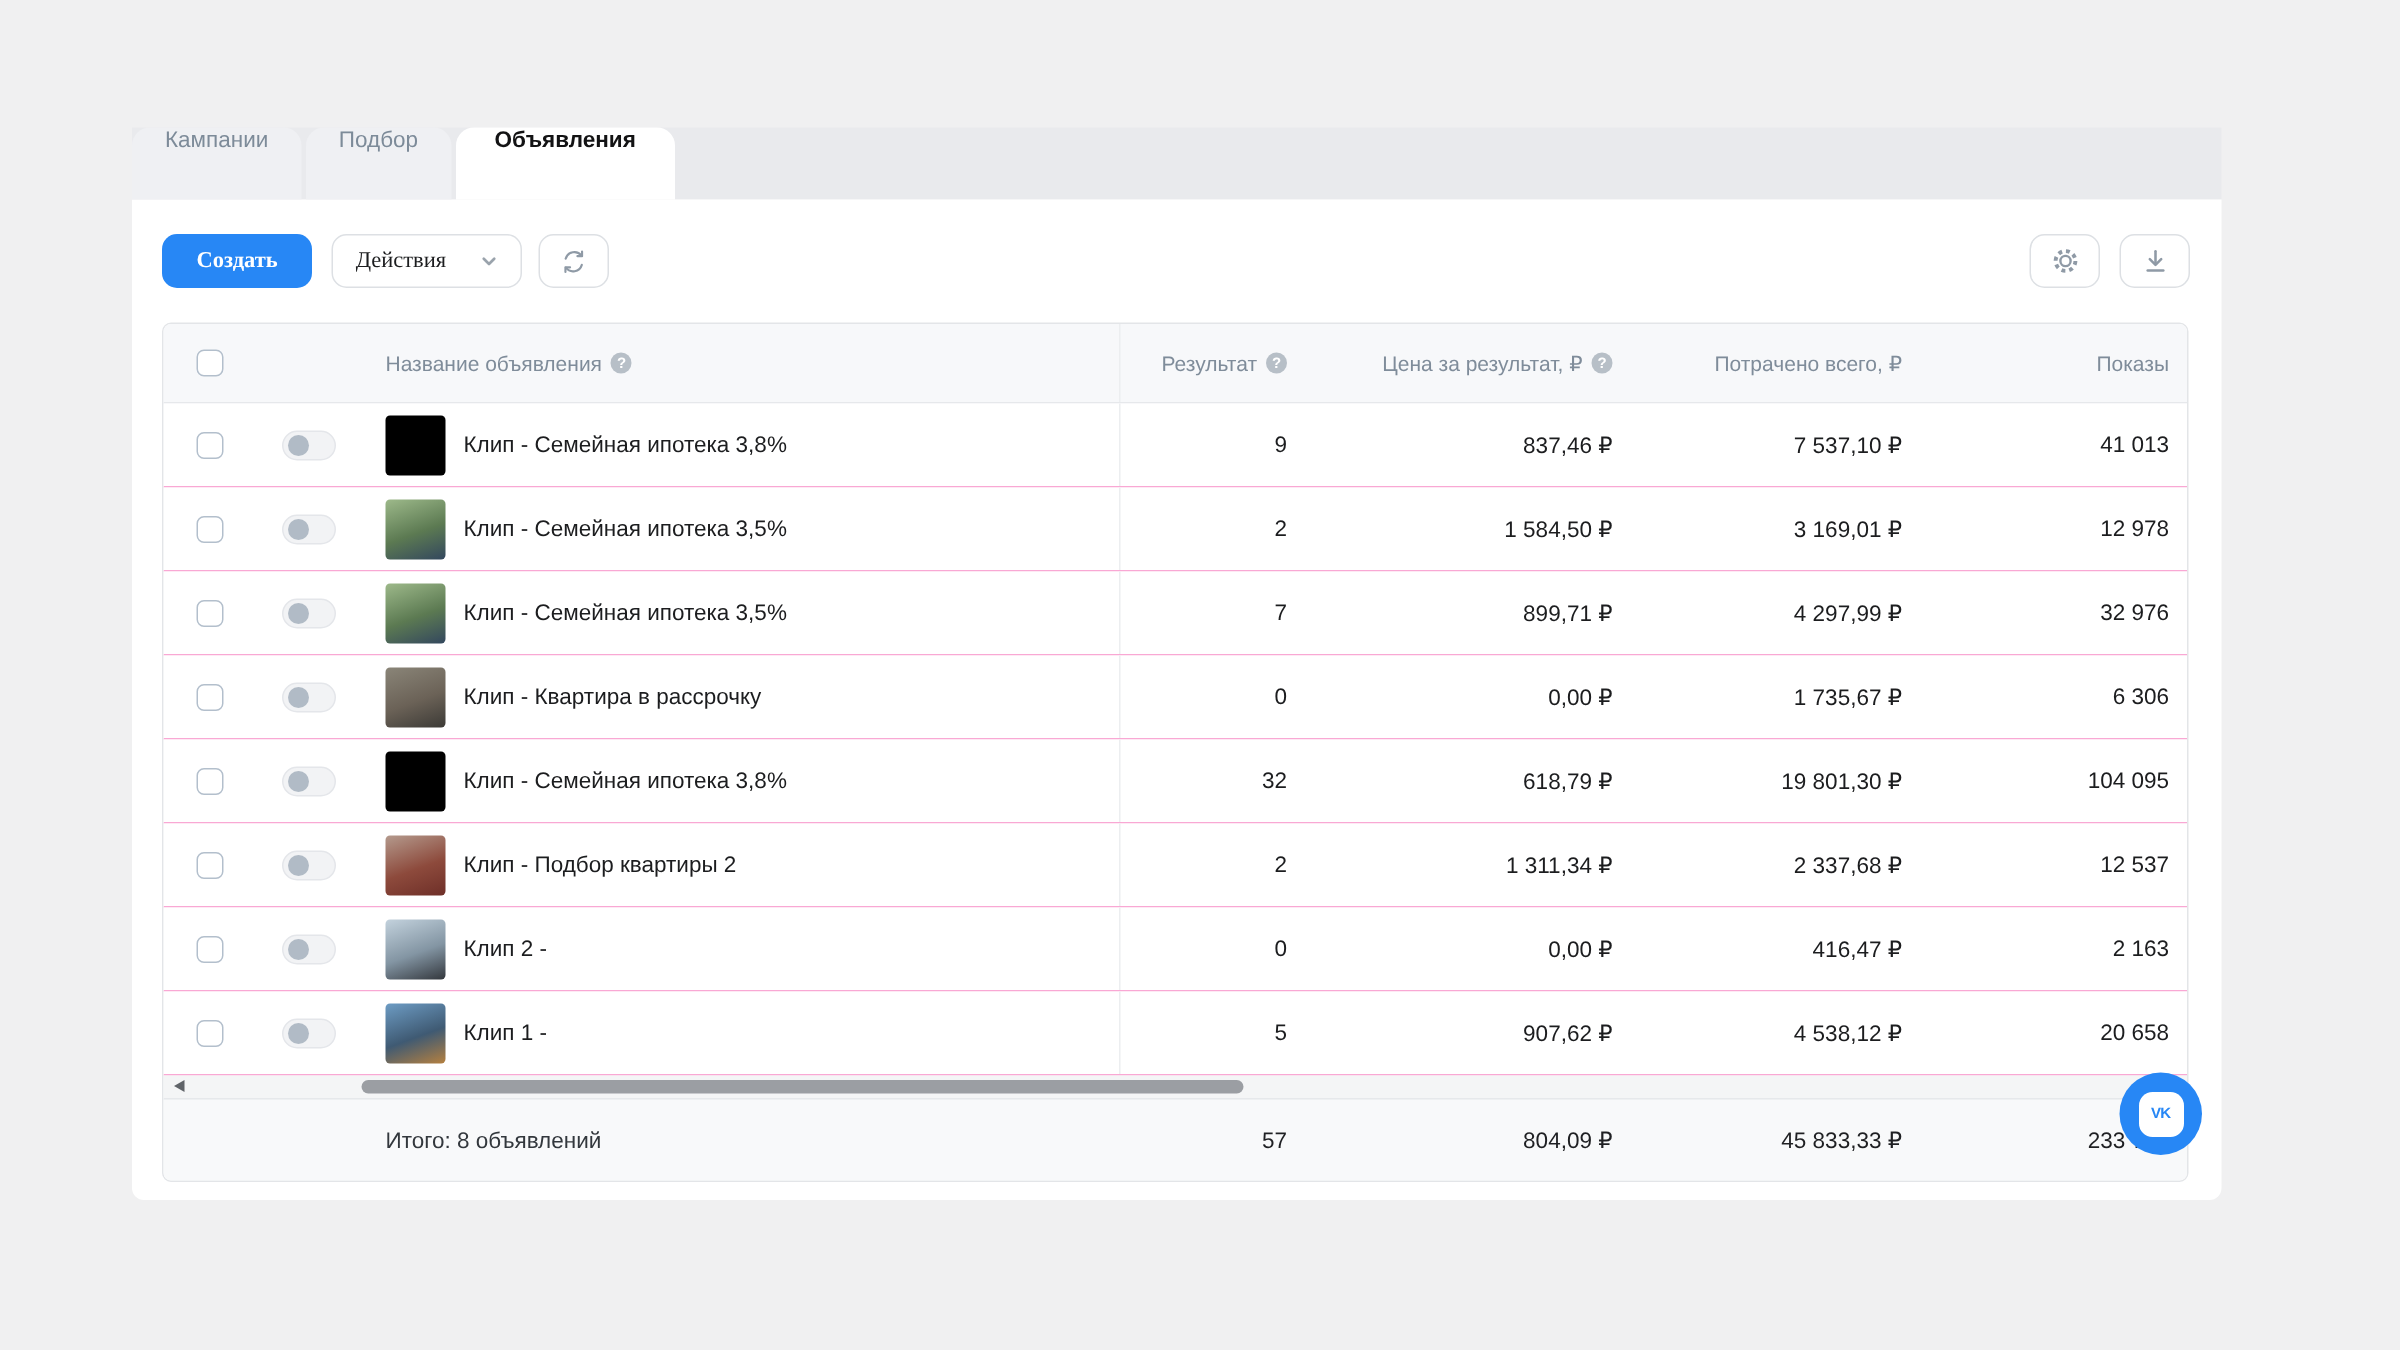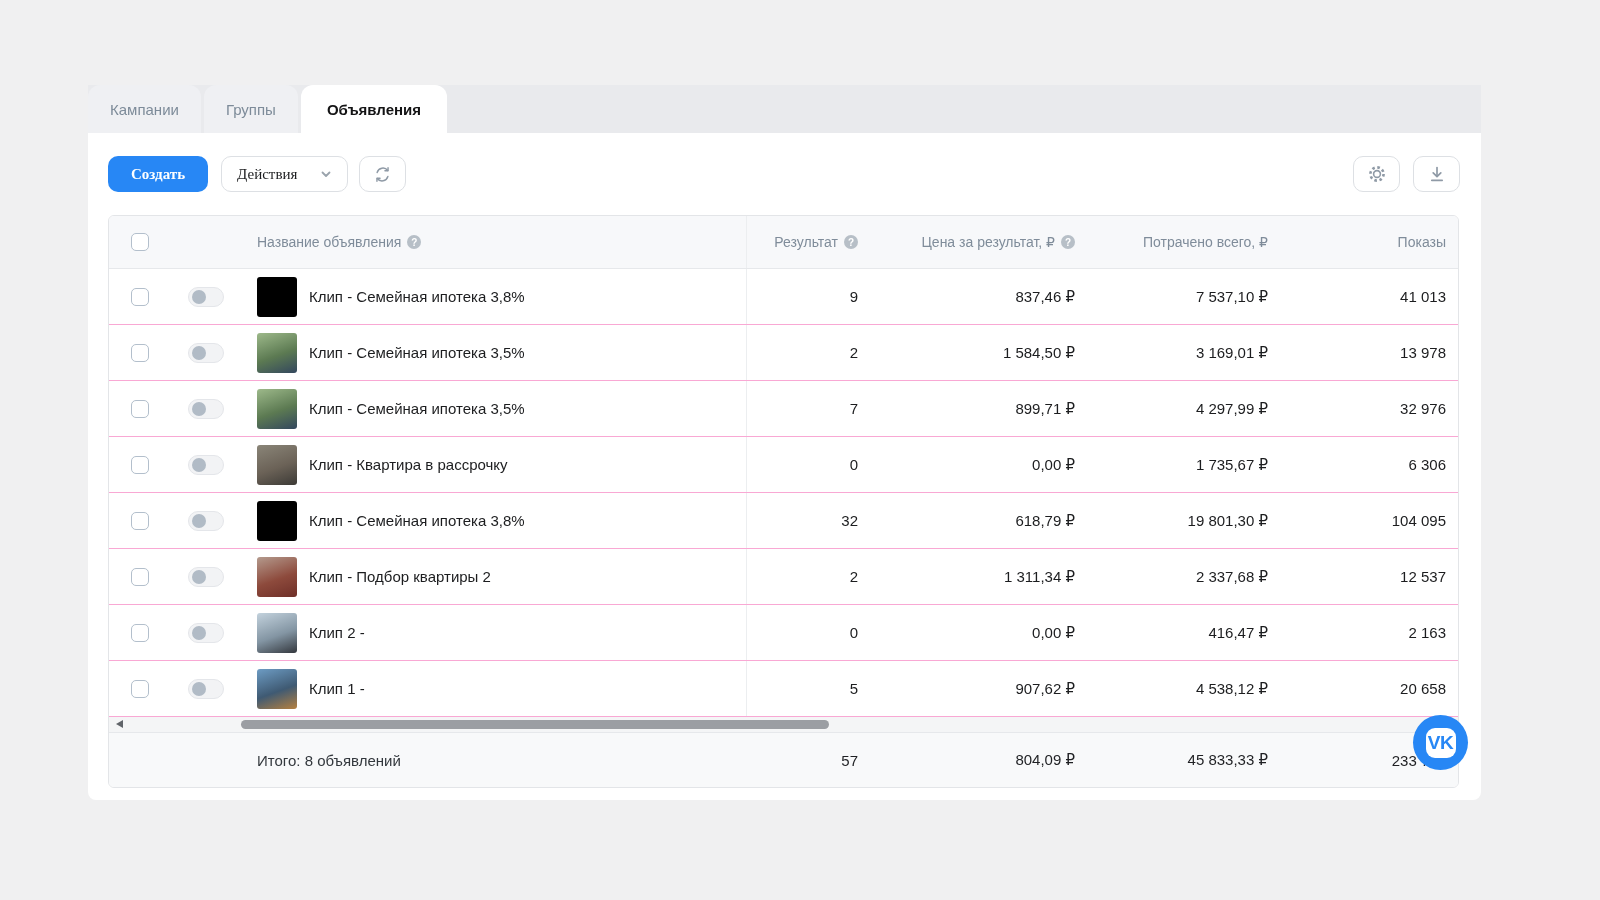--- a/index.html
+++ b/index.html
@@ -9,21 +9,21 @@
     font-family:"Liberation Sans","DejaVu Sans",sans-serif;
     position:relative;
     overflow:hidden;
     color:#1c1d1f;
   }
   .card { position:absolute; left:88px; top:85px; width:1393px; height:715px; }
 
   
   .tabstrip { height:48px; background:#e9eaed; display:flex; align-items:stretch; }
   .tab {
-    display:flex; align-items:center; padding:0 22px; font-size:15px;
+    display:flex; padding:0 22px; font-size:15px;
     color:#7d8b99; border-radius:12px 12px 0 0; margin-right:3px; cursor:pointer;
     background:#eff0f3;
   }
   .tab.active { background:#ffffff; color:#131314; font-weight:700; padding:0 26px; }
 
   
   .content { background:#ffffff; height:667px; border-radius:0 0 8px 8px; }
 
   .toolbar { display:flex; align-items:center; padding:23px 21px 0 20px; }
   .btn { height:36px; border-radius:10px; display:inline-flex; align-items:center;
@@ -65,35 +65,35 @@
 
   
   .tfoot { height:54px; background:#f8f9fa; font-size:15px; color:#1f2023; }
   .tfoot .c-name { color:#33383d; }
 
   
   .fab { position:absolute; left:1413px; top:715px; width:55px; height:55px; border-radius:50%;
          background:#2787f5; display:flex; align-items:center; justify-content:center; cursor:pointer; z-index:10; }
   .fab-inner { width:30px; height:30px; background:#fff; border-radius:9px; display:flex;
                align-items:center; justify-content:center; color:#2787f5; font-weight:800;
-               font-size:19px; letter-spacing:-0.5px; }
+               font-size:10px; letter-spacing:-0.5px; }
 
   svg.ic { display:block; }
 </style>
 </head>
 <body>
 
 <div class="card">
 
   <div class="tabstrip">
     <div class="tab">
         <span>Кампании</span>
       </div>
     <div class="tab">
-        <span>Группы</span>
+        <span>Подбор</span>
       </div>
     <div class="tab active">
         <span>Объявления</span>
       </div>
   </div>
 
   <div class="content">
 
     <div class="toolbar">
       <div class="btn btn-primary">
@@ -187,21 +187,21 @@
                 <span class="knob"></span>
               </span>
             </div>
             <div class="cell c-name">
               <span class="thumb" style="background: linear-gradient(160deg, rgb(157, 185, 138) 0%, rgb(92, 122, 82) 55%, rgb(51, 71, 94) 100%);"></span>
               <span class="adname">Клип - Семейная ипотека 3,5%</span>
             </div>
             <div class="cell c-num c-result">2</div>
             <div class="cell c-num">1 584,50 ₽</div>
             <div class="cell c-num">3 169,01 ₽</div>
-            <div class="cell c-num c-shows">13 978</div>
+            <div class="cell c-num c-shows">12 978</div>
           </div>
           <div class="grid-row trow">
             <div class="cell c-center">
               <span class="checkbox"></span>
             </div>
             <div class="cell c-center">
               <span class="toggle">
                 <span class="knob"></span>
               </span>
             </div>

